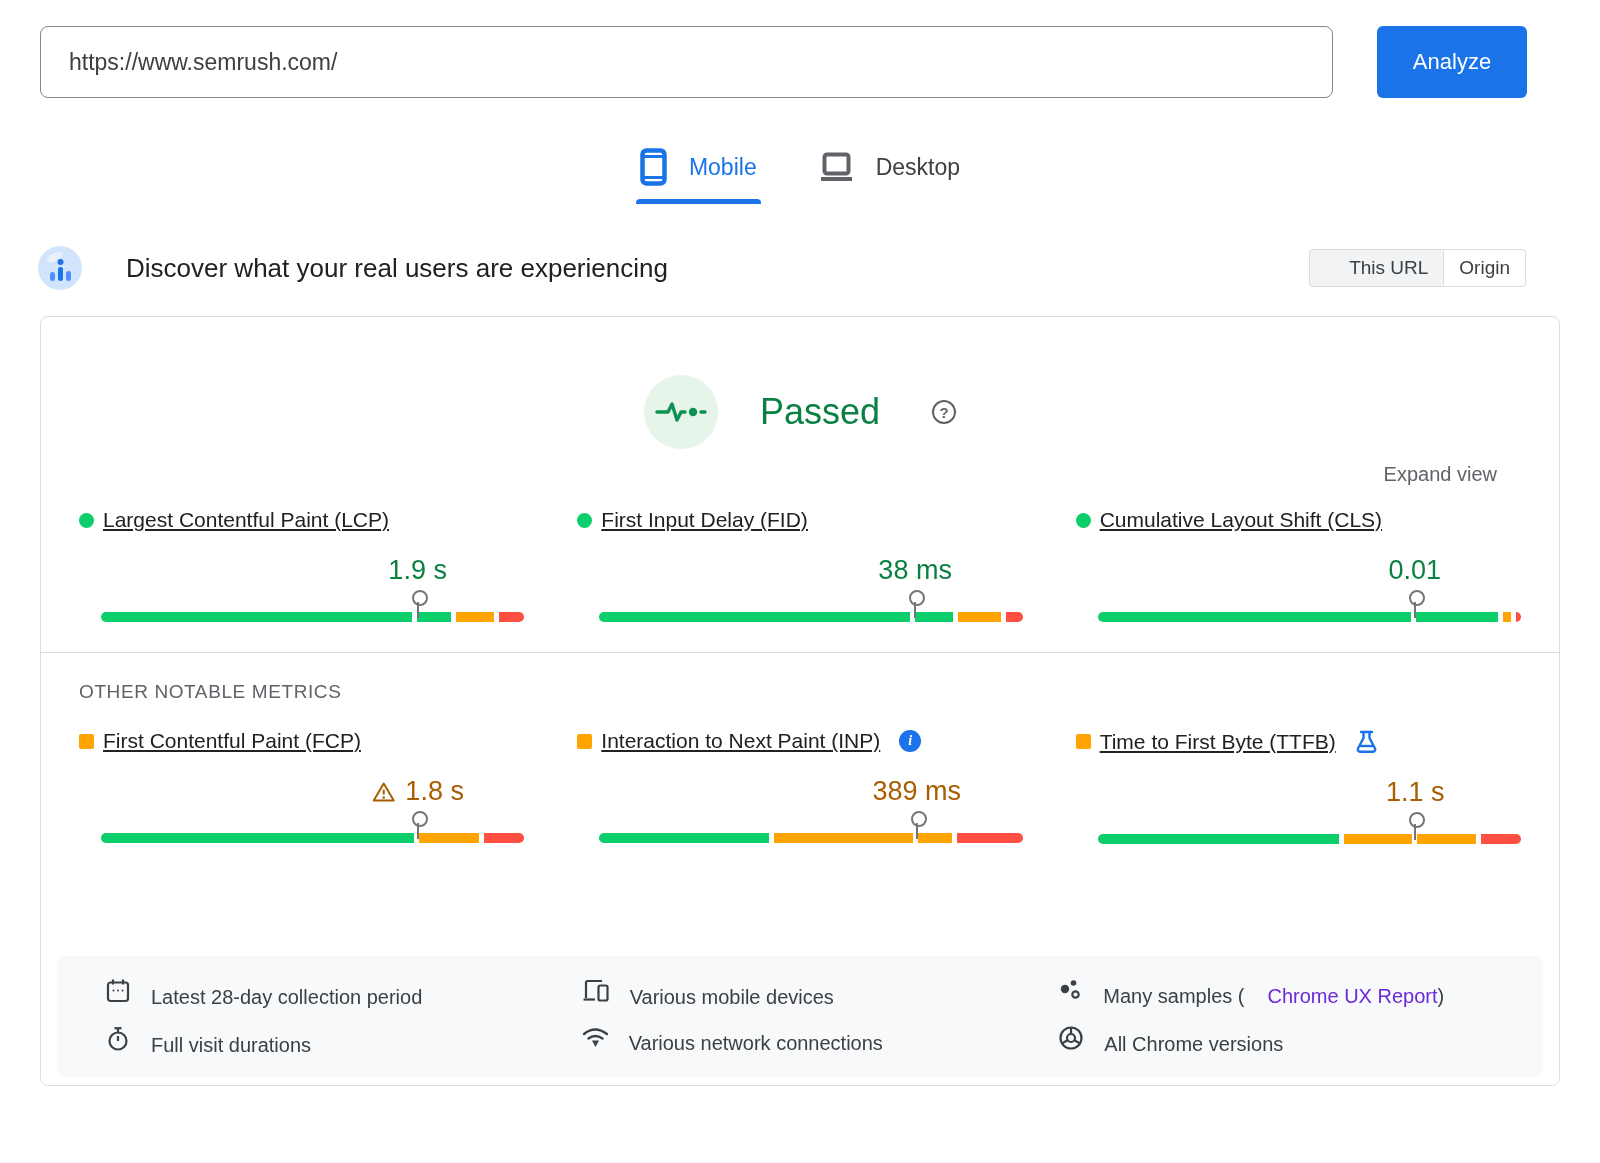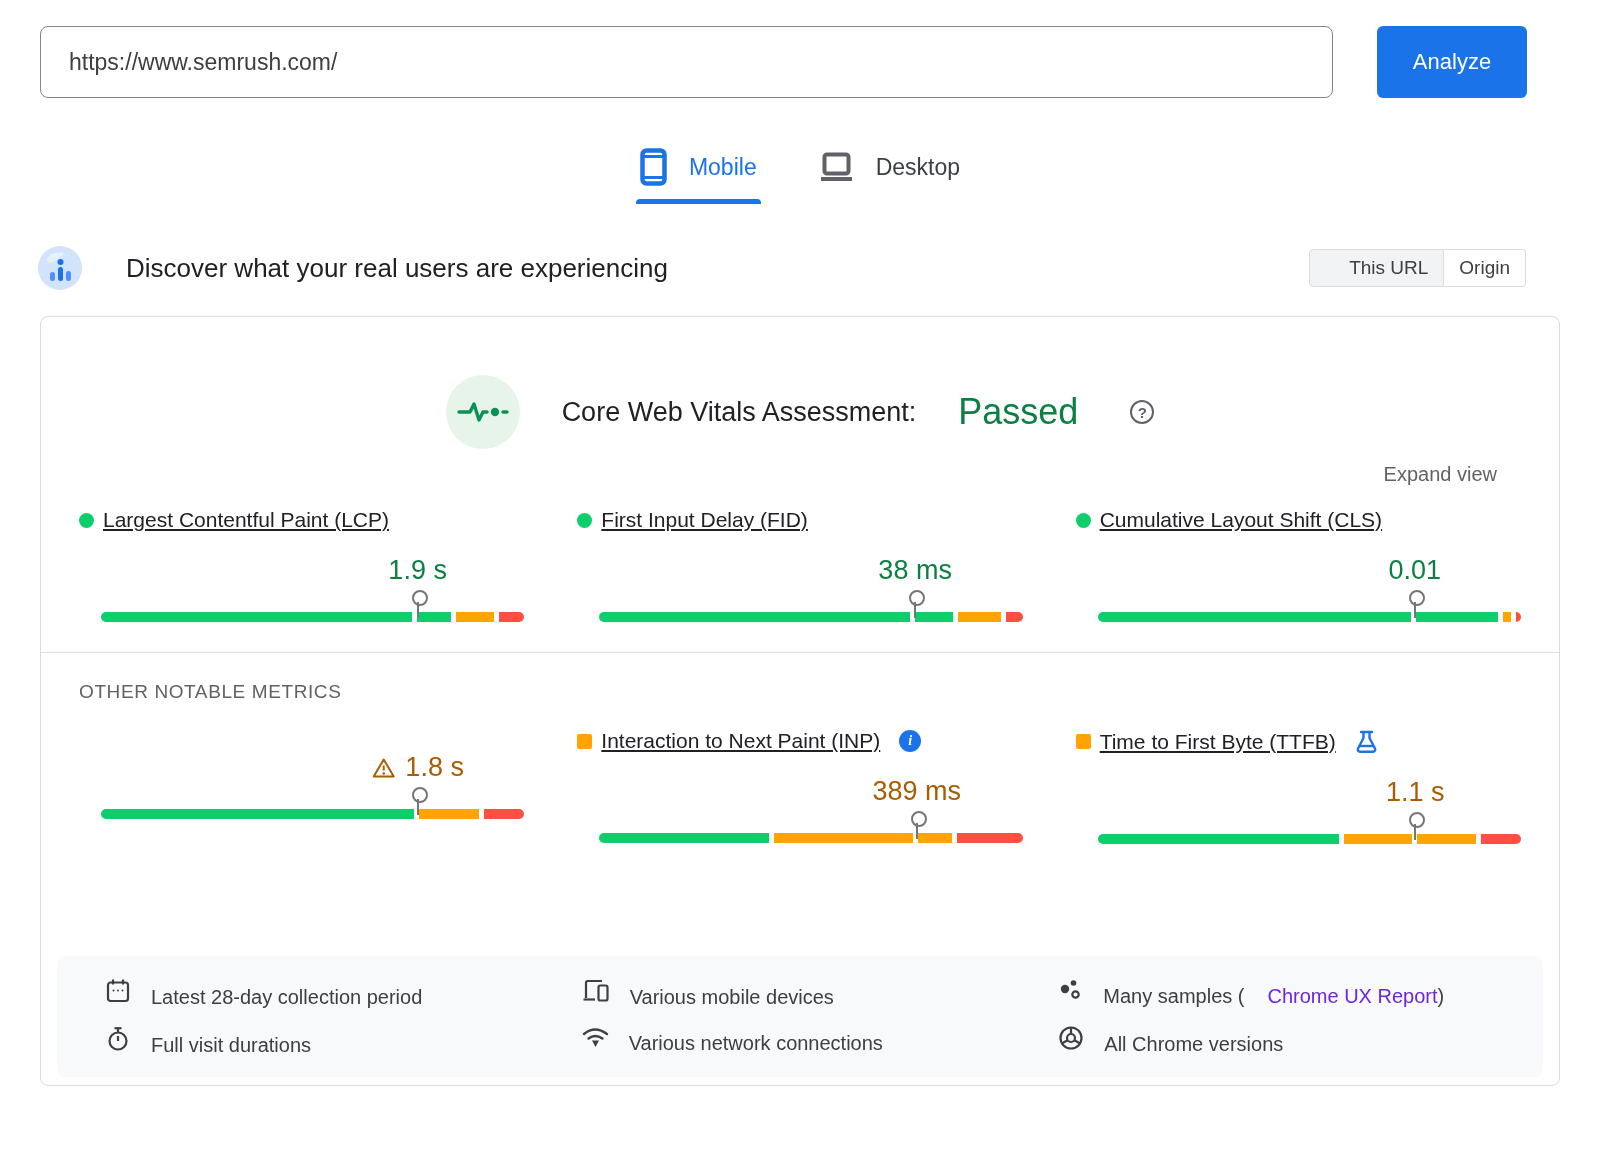--- a/index.html
+++ b/index.html
@@ -135,21 +135,20 @@
   <div class="card">
 
     <div class="cwv-header">
       <span class="pulse-badge">
         <svg width="52" height="26" viewBox="0 0 52 26" fill="none">
           <path d="M2 13 H13 L17 5 L22 21 L26 13 H30" stroke="#0d9152" stroke-width="3.4" stroke-linecap="round" stroke-linejoin="round"></path>
           <circle cx="38" cy="13" r="4.2" fill="#0d9152"></circle>
           <line x1="46" y1="13" x2="50" y2="13" stroke="#0d9152" stroke-width="3.4" stroke-linecap="round"></line>
         </svg>
       </span>
-      <span class="cwv-title">Core Web Vitals Assessment:</span>
       <span class="cwv-status" id="cwv-status" style="color: rgb(11, 128, 67);">Passed</span>
       <span class="help-icon">?</span>
     </div>
 
     <div class="expand-view">Expand view</div>
 
     <div class="metrics-grid">
 
       <div class="metric good">
         <div class="metric-head">
@@ -209,20 +208,24 @@
       </div>
     </div>
 
     <div class="card-divider"></div>
 
     <div class="other-label">OTHER NOTABLE METRICS</div>
 
     <div class="metrics-grid second">
 
       <div class="metric warn">
+        <div class="metric-head">
+          <span class="indicator"></span>
+          <span class="metric-label">First Contentful Paint (FCP)</span>
+        </div>
         <div class="metric-gauge">
           <span class="metric-value" style="left: 74.8%;">
             <span class="inline-icon">
               <svg width="24" height="22" viewBox="0 0 24 22" fill="none">
                 <path d="M12 2.5 L22 19.5 H2 Z" stroke="#a85d00" stroke-width="2" stroke-linejoin="round"></path>
                 <line x1="12" y1="8.5" x2="12" y2="13.5" stroke="#a85d00" stroke-width="2"></line>
                 <circle cx="12" cy="16.5" r="1.3" fill="#a85d00"></circle>
               </svg>
             </span>
             <span>1.8 s</span>

